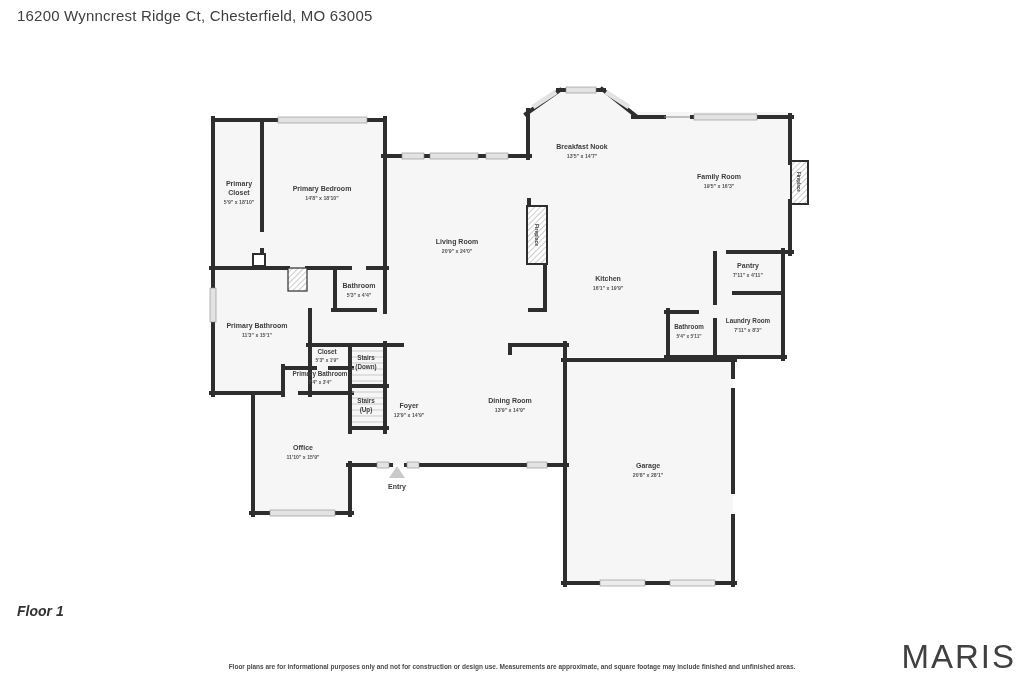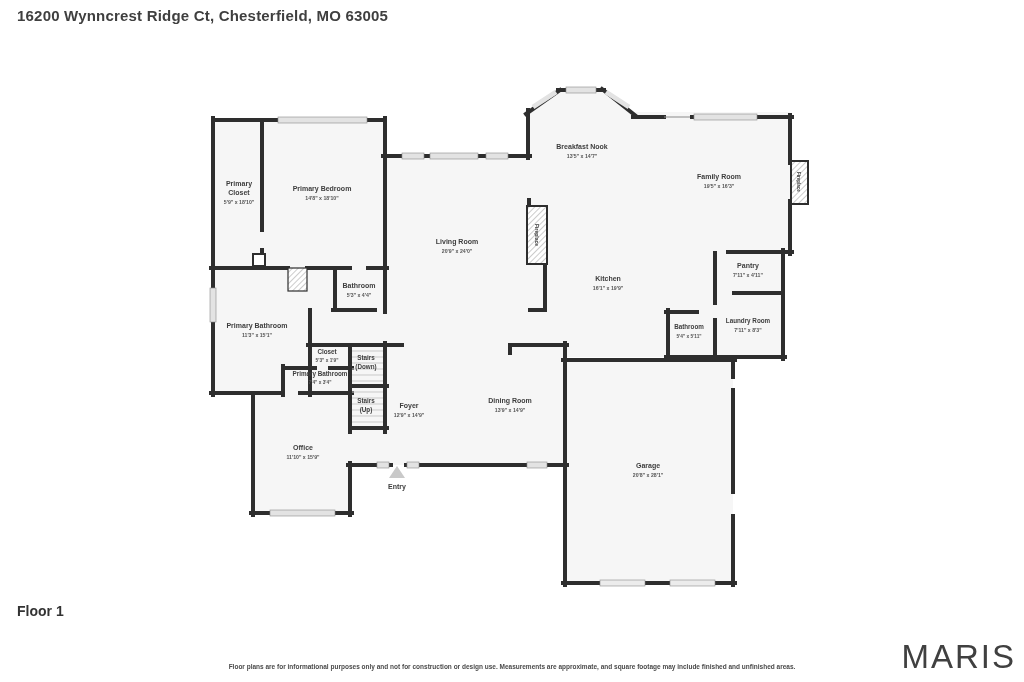--- a/index.html
+++ b/index.html
@@ -1,25 +1,25 @@
 <!DOCTYPE html>
 <html><head>
 <meta charset="utf-8">
 <style>
   html,body{margin:0;padding:0;}
   body{
     width:1024px;height:682px;position:relative;overflow:hidden;
     background:#ffffff;font-family:"Liberation Sans",sans-serif;
   }
   .title{
-    position:absolute;left:17px;top:7px;font-size:15px;font-weight:700;color:#3f3f3f;
+    position:absolute;left:17px;top:7px;font-size:15px;font-weight:400;color:#3f3f3f;
     letter-spacing:.2px;
   }
   .floor-label{
-    position:absolute;left:17px;top:603px;font-size:14px;font-weight:700;color:#333;
+    position:absolute;left:17px;top:603px;font-size:14px;font-weight:700;color:#333;font-style:italic;
   }
   .disclaimer{
     position:absolute;left:0;top:663px;width:100%;text-align:center;
     font-size:6.5px;font-weight:700;color:#4a4a4a;
   }
   .watermark{
     position:absolute;right:8px;bottom:6px;font-size:33px;font-weight:200;
     color:#404040;letter-spacing:2px;
   }
   svg{position:absolute;left:0;top:0;}

